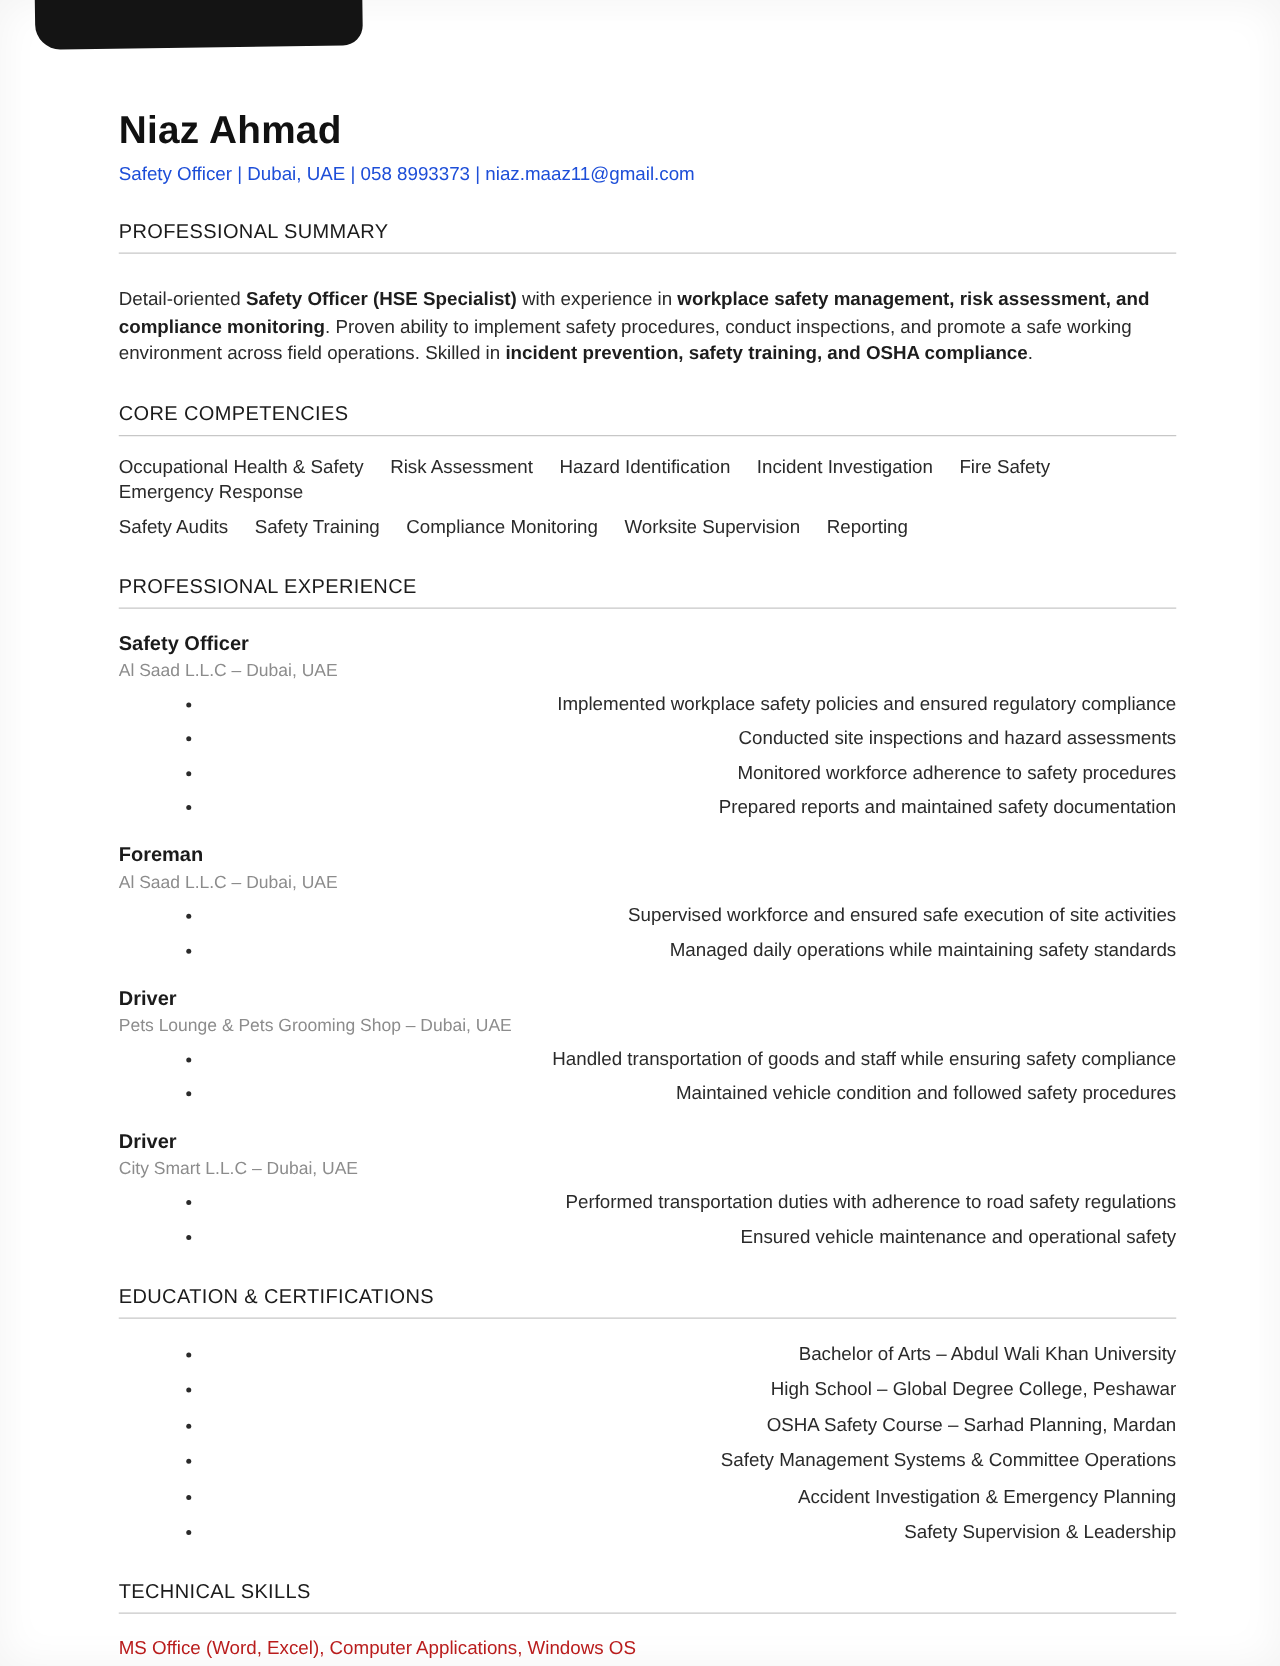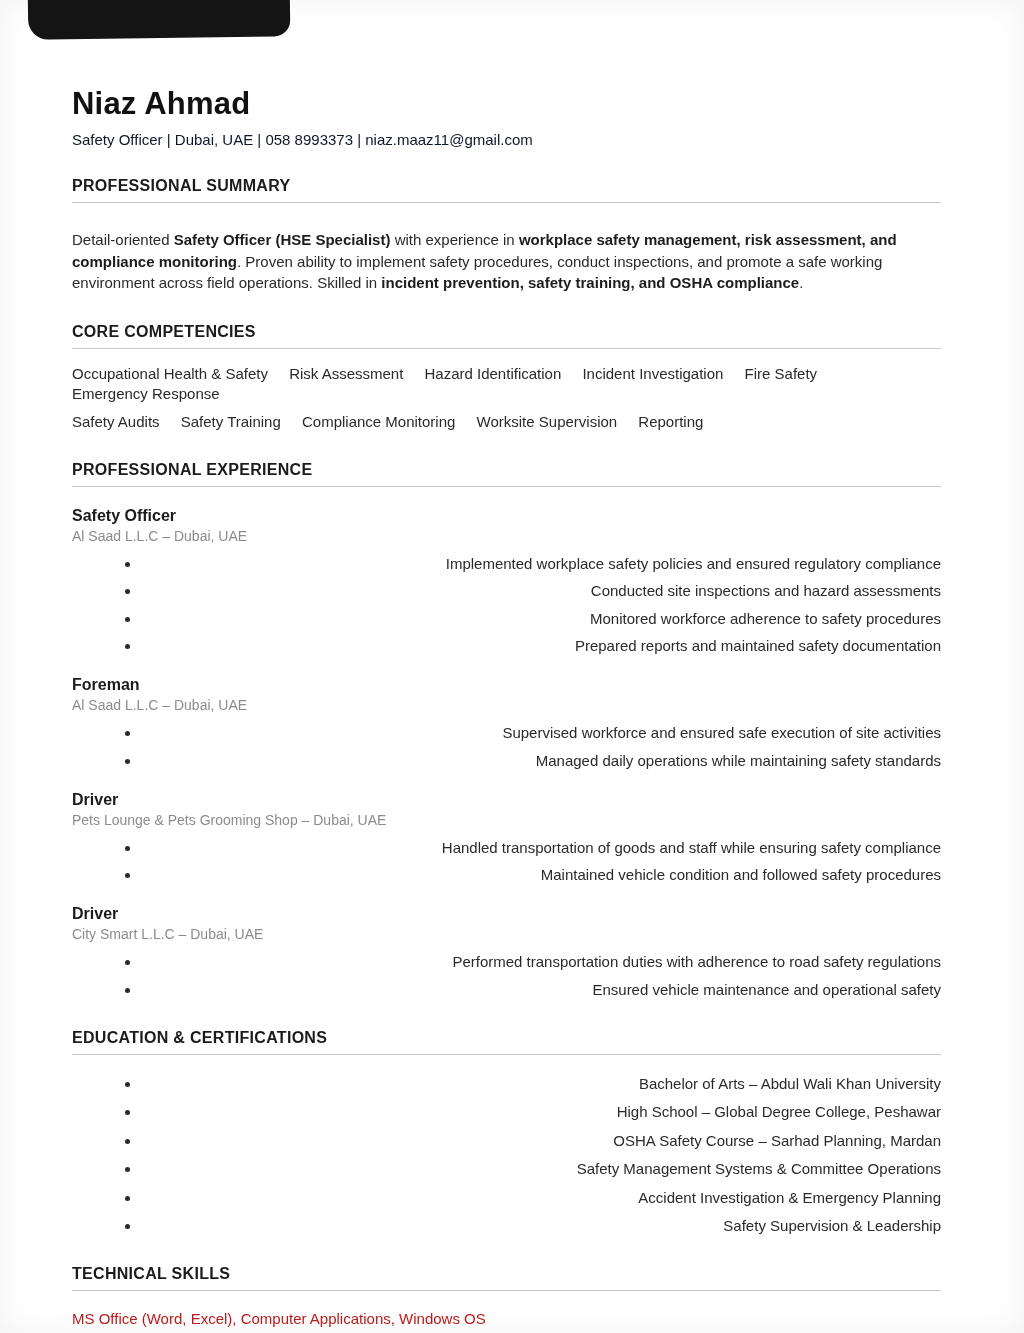--- a/index.html
+++ b/index.html
@@ -22,39 +22,39 @@
     top: -16px;
     left: 28px;
     width: 262px;
     height: 54px;
     background: #141414;
     border-radius: 8px 10px 16px 20px;
     transform: rotate(-0.8deg);
   }
   .content {
     position: relative;
-    padding: 86px 83px 0 72px;
+    padding: 86px 83px 0 95px;
     color: #222;
   }
   .name {
     font-size: 31px;
     font-weight: bold;
     color: #111;
     line-height: 36px;
     letter-spacing: 0.2px;
   }
   .contact {
     margin-top: 9px;
     font-size: 15px;
-    color: #0f172a;
+    color: #1d4ed8;
   }
   .section-title {
     margin-top: 29px;
     font-size: 16px;
-    font-weight: bold;
+    font-weight: normal;
     color: #1b1b1b;
     letter-spacing: 0.3px;
     padding-bottom: 7px;
     border-bottom: 1px solid #c7c7c7;
   }
   .para {
     margin-top: 26px;
     font-size: 15px;
     line-height: 21.5px;
     color: #2a2a2a;

